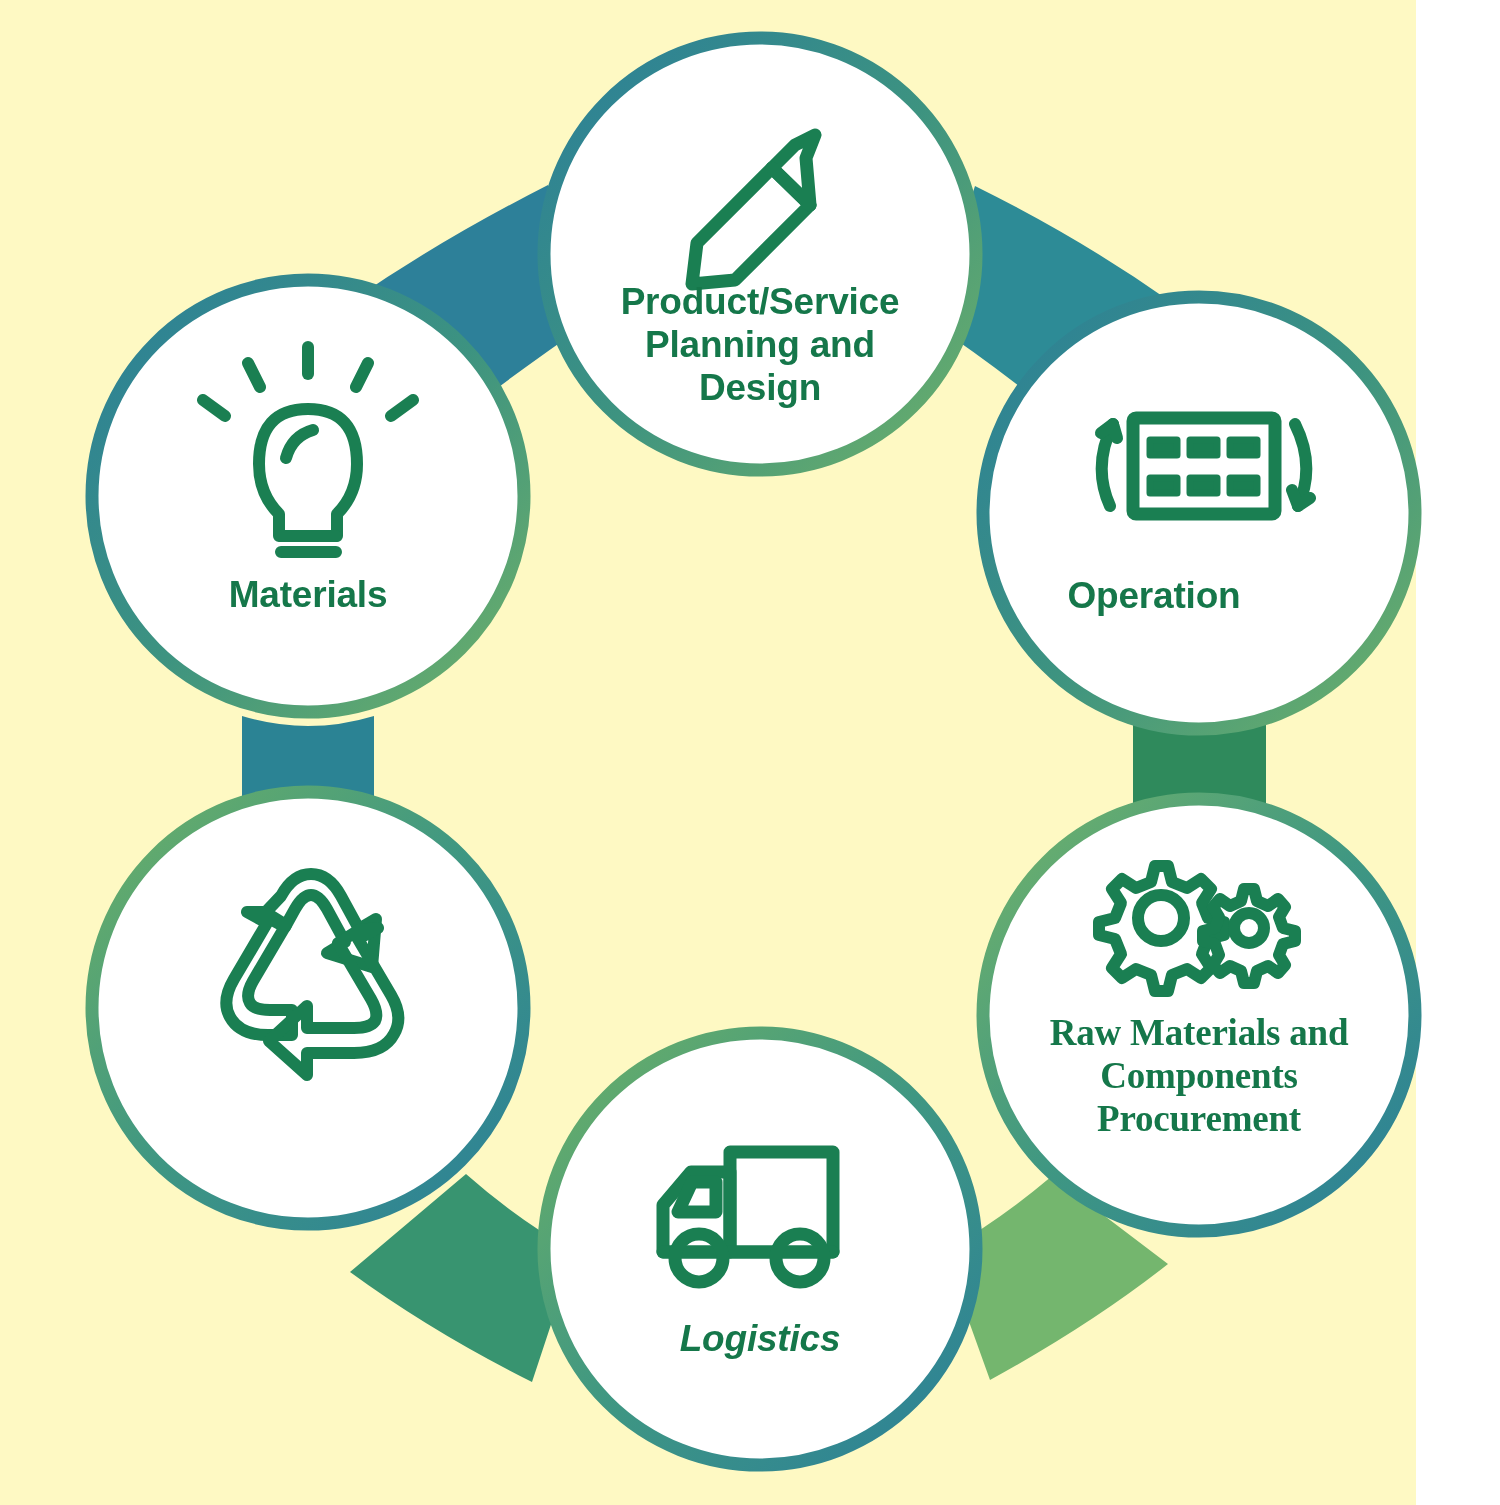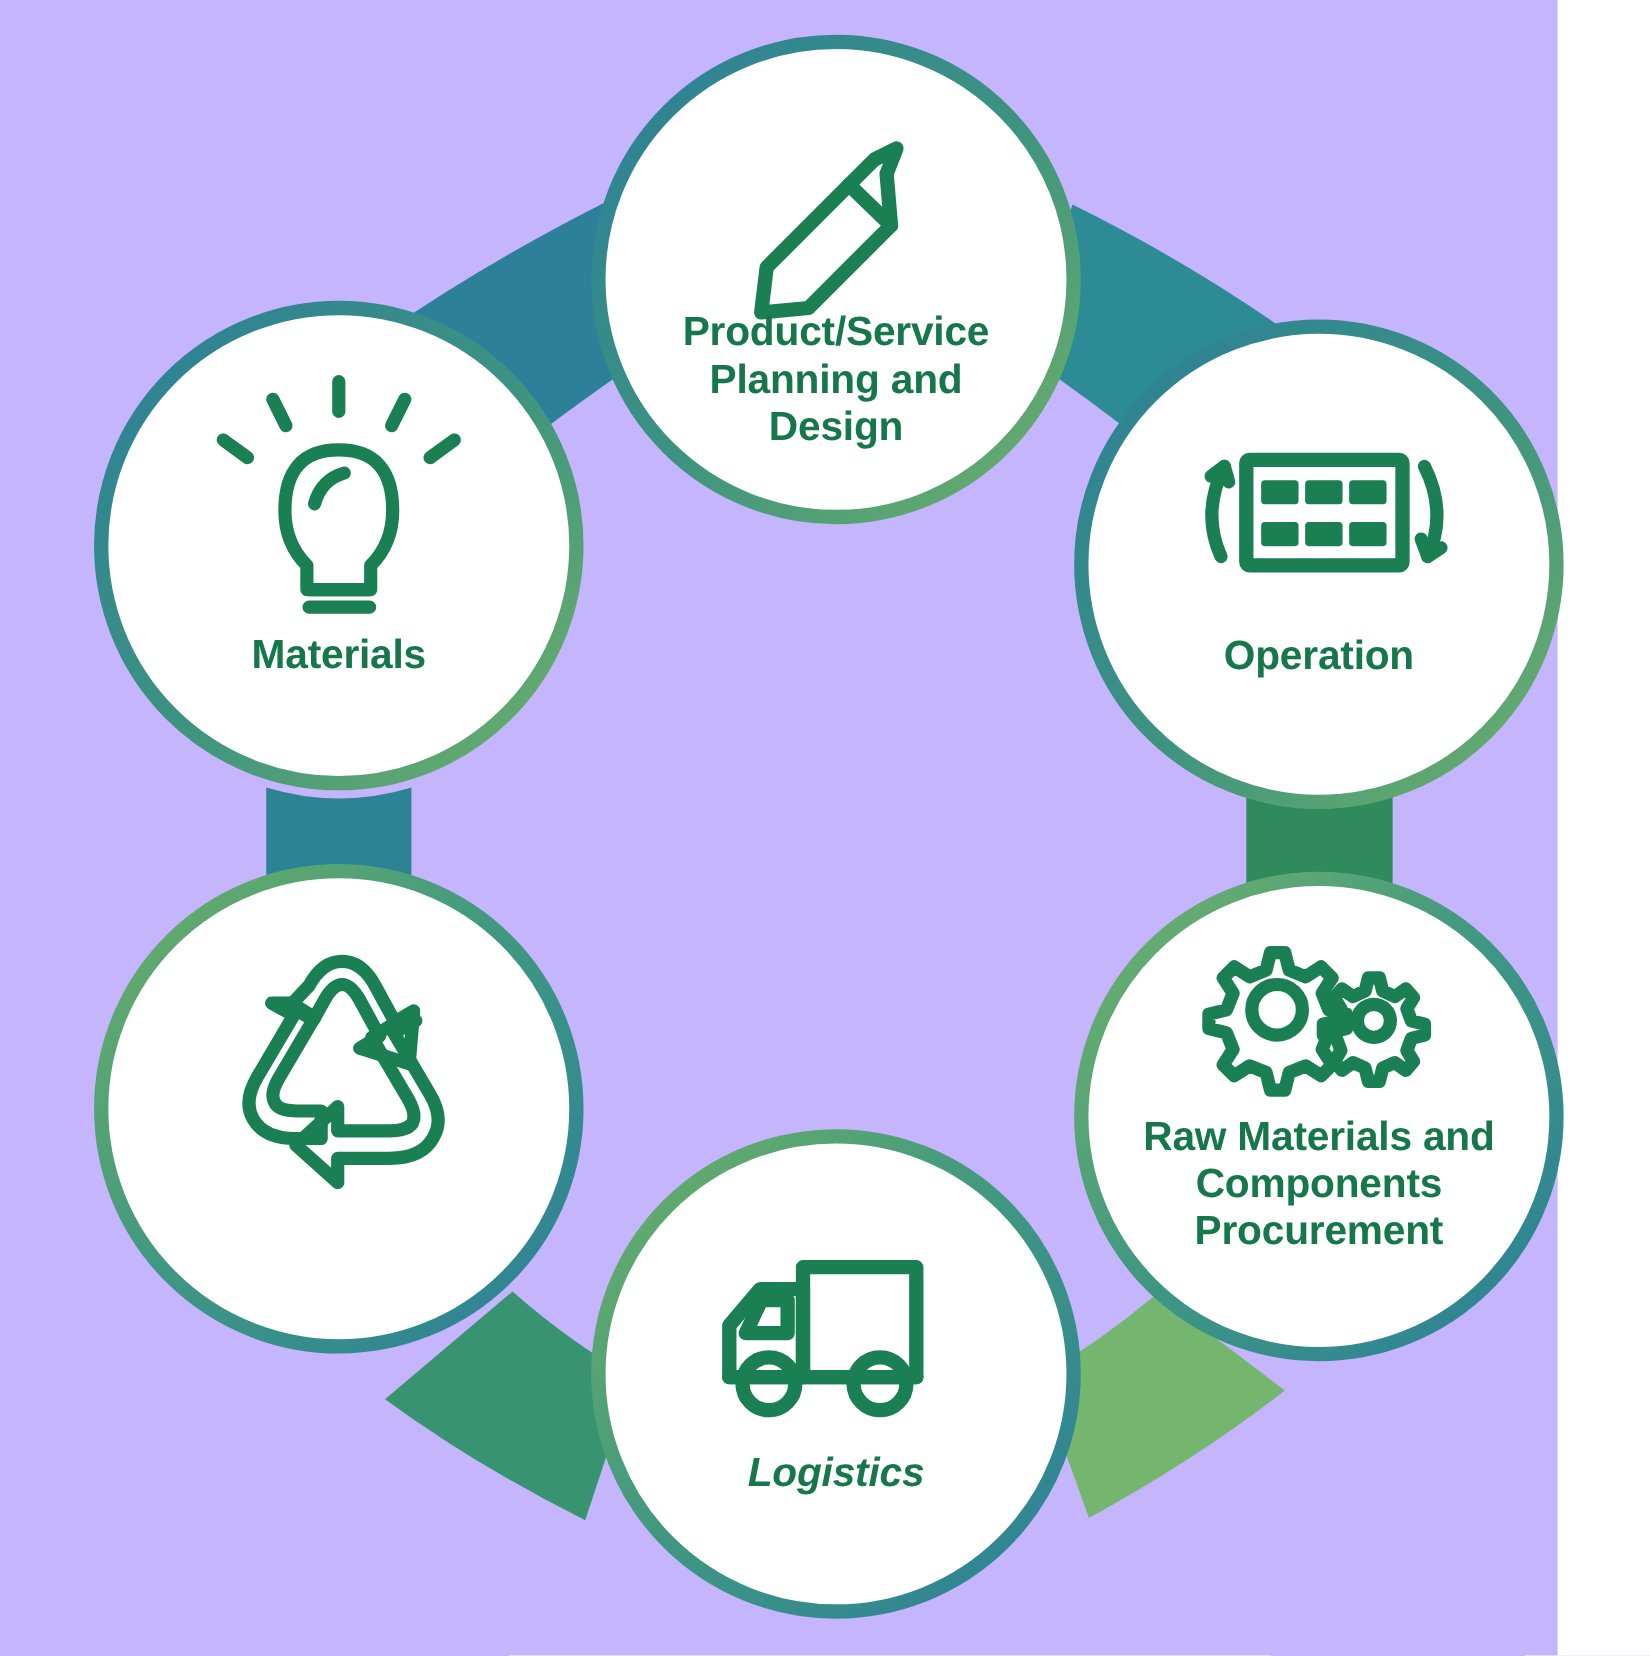--- a/index.html
+++ b/index.html
@@ -1,18 +1,18 @@
 <!DOCTYPE html>
 <html><head>
 <meta charset="utf-8">
 <style>
   html,body{margin:0;padding:0;background:#ffffff;}
   body{width:1500px;height:1505px;overflow:hidden;
        font-family:"Liberation Sans","DejaVu Sans",sans-serif;}
-  #stage{position:relative;width:1416px;height:1505px;background:#c4b5fd;}
+  #stage{position:relative;width:1416px;height:1505px;background:#fef9c3;}
   #stage svg.layer{position:absolute;left:0;top:0;width:1500px;height:1505px;}
   .node-label{
     position:absolute;
     text-align:center;
     font-weight:bold;
     font-size:37px;
     line-height:1.16;
     color:#15774a;
     letter-spacing:-0.2px;
     white-space:pre-line;
@@ -131,23 +131,23 @@
         <path d="M 260 387 l -12 -24 M 356 387 l 12 -24"></path>
         <path d="M 225 416 l -22 -16 M 391 416 l 22 -16"></path>
       </g>
     </g>
   </svg>
 
   <div class="node-label" style="left:570px;top:281px;width:380px;">Product/Service
 Planning and
 Design</div>
 
-  <div class="node-label" style="left:1009px;top:575px;width:380px;">Operation</div>
+  <div class="node-label" style="left:964px;top:575px;width:380px;">Operation</div>
 
-  <div class="node-label" style="left:1009px;top:1012px;width:380px;">Raw Materials and
+  <div class="node-label" style="left:1009px;top:1012px;width:380px;font-family:Liberation Serif, serif;">Raw Materials and
 Components
 Procurement</div>
 
   <div class="node-label" style="left:570px;top:1318px;width:380px;font-style:italic;">Logistics</div>
 
 
   <div class="node-label" style="left:118px;top:574px;width:380px;">Materials</div>
 
 </div>
 

